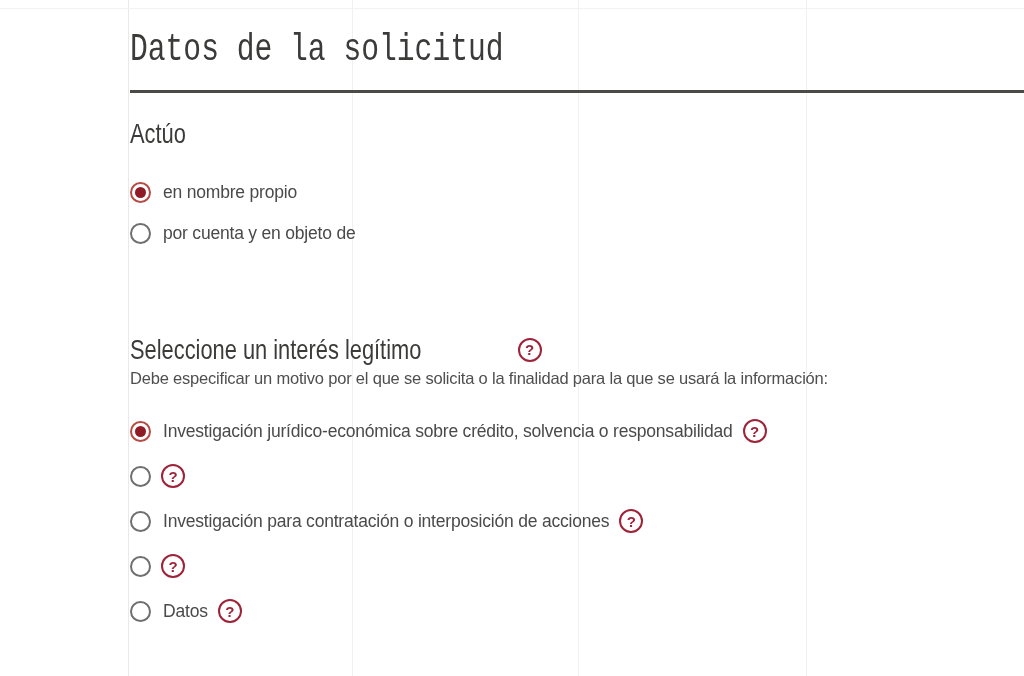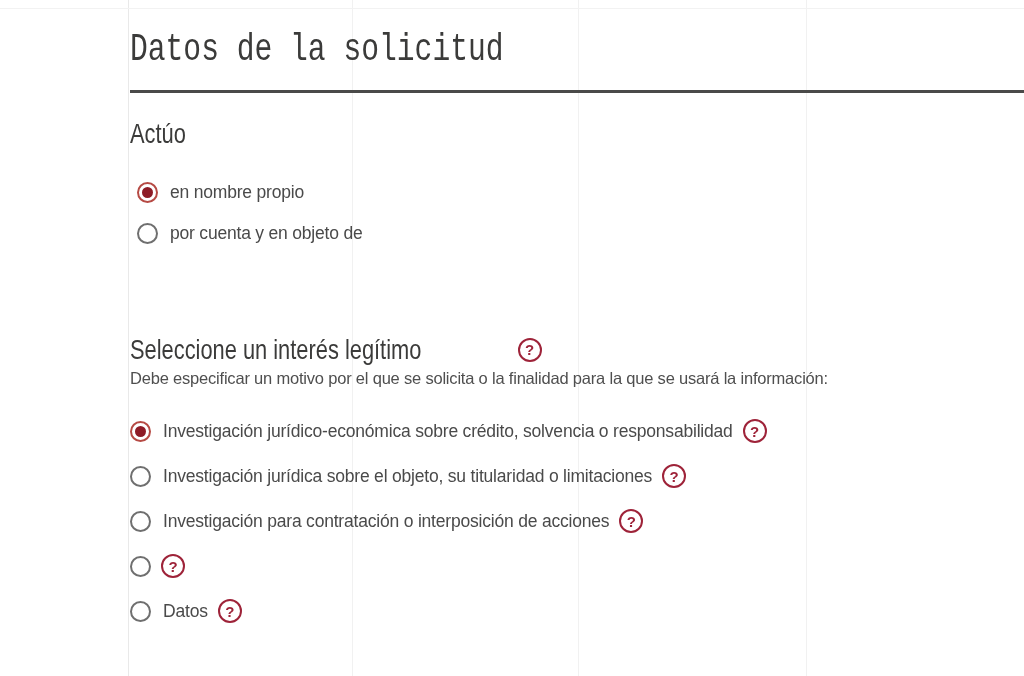--- a/index.html
+++ b/index.html
@@ -47,21 +47,21 @@
   h2.section-heading {
     font-size: 28px;
     line-height: 34px;
     font-weight: 400;
     color: #3b3b3a;
     white-space: nowrap;
   }
   h2.actuo-heading { margin-top: 24px; }
   h2.interest-heading { margin-top: 86px; }
 
-  .radio-group { margin-top: 27px; padding-left: 7px; }
+  .radio-group { margin-top: 27px; }
   .options-group { margin-top: 28px; }
 
   .radio-row {
     display: flex;
     align-items: center;
     height: 28px;
     margin-bottom: 13px;
     cursor: pointer;
     white-space: nowrap;
   }
@@ -160,21 +160,20 @@
           <span class="dot"></span>
         </span>
       <span class="radio-label">Investigación jurídico-económica sobre crédito, solvencia o responsabilidad</span>
       <span class="help">?</span>
     </div>
 
     <div class="radio-row">
       <span class="radio">
           <span class="dot"></span>
         </span>
-      <span class="radio-label">Investigación jurídica sobre el objeto, su titularidad o limitaciones</span>
       <span class="help">?</span>
     </div>
 
     <div class="radio-row">
       <span class="radio">
           <span class="dot"></span>
         </span>
       <span class="radio-label">Investigación para contratación o interposición de acciones</span>
       <span class="help">?</span>
     </div>

